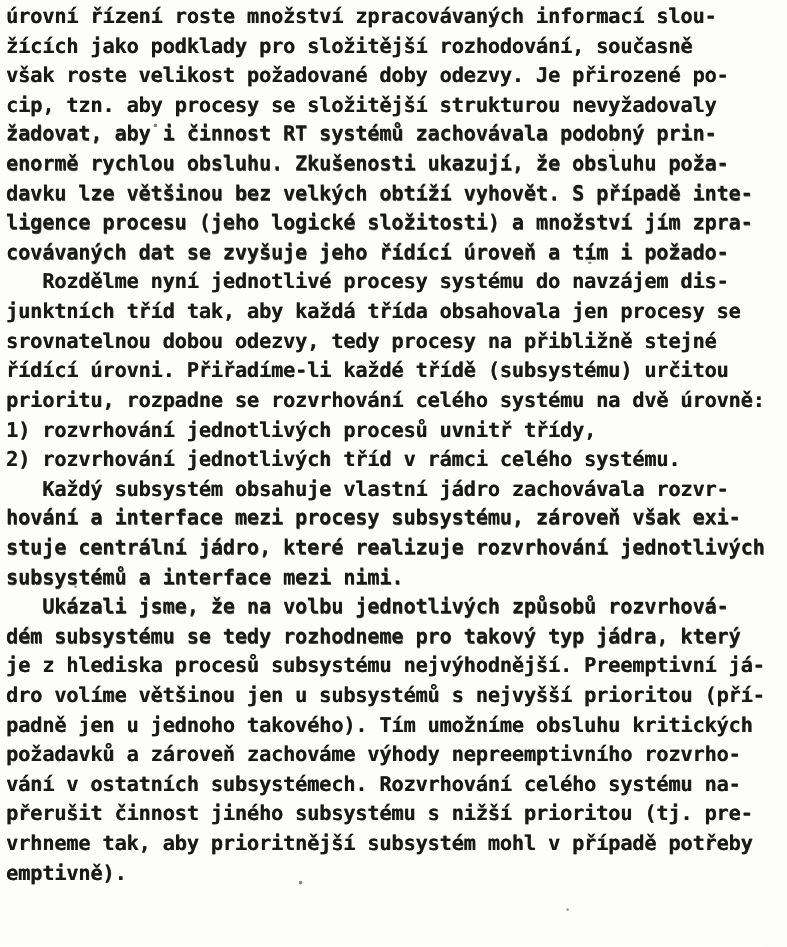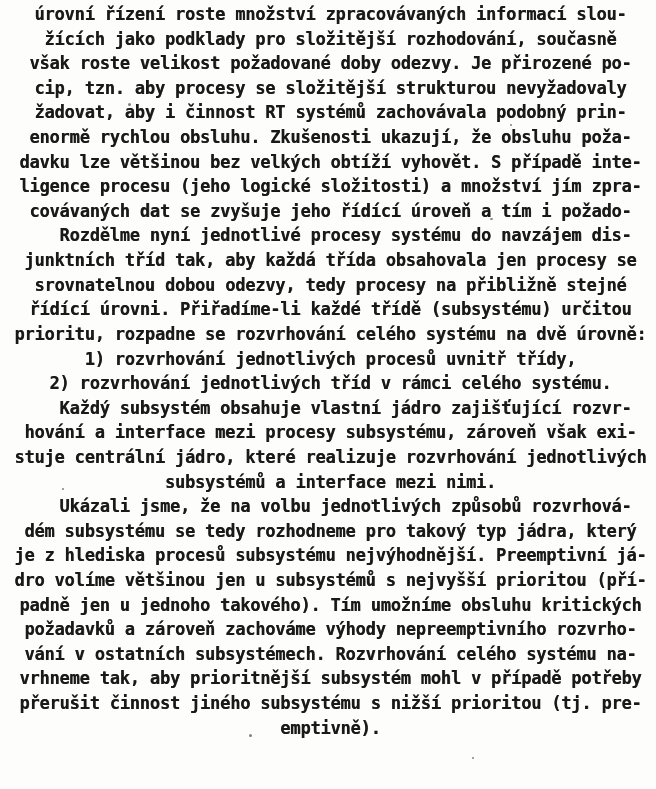--- a/index.html
+++ b/index.html
@@ -23,21 +23,20 @@
     font-weight: bold;
     font-size: 17px;
     letter-spacing: -0.2px;
     color: #191919;
     text-shadow: 0.3px 0.3px 0.5px rgba(25, 25, 25, 0.75);
   }
   .line {
     height: 24.62px;
     line-height: 24.62px;
     white-space: pre;
-    text-align: center;
   }
   .speck {
     position: absolute;
     background: rgba(30, 30, 30, 0.55);
     border-radius: 50%;
   }
   .speck.s1 { left: 128px; top: 103px; width: 3px; height: 3px; }
   .speck.s2 { left: 510px; top: 124px; width: 2px; height: 2px; }
   .speck.s3 { left: 490px; top: 218px; width: 3px; height: 2px; }
   .speck.s4 { left: 371px; top: 500px; width: 2px; height: 2px; }
@@ -59,33 +58,33 @@
     <div class="line">davku lze většinou bez velkých obtíží vyhovět. S případě inte-</div>
     <div class="line">ligence procesu (jeho logické složitosti) a množství jím zpra-</div>
     <div class="line">covávaných dat se zvyšuje jeho řídící úroveň a tím i požado-</div>
     <div class="line">   Rozdělme nyní jednotlivé procesy systému do navzájem dis-</div>
     <div class="line">junktních tříd tak, aby každá třída obsahovala jen procesy se</div>
     <div class="line">srovnatelnou dobou odezvy, tedy procesy na přibližně stejné</div>
     <div class="line">řídící úrovni. Přiřadíme-li každé třídě (subsystému) určitou</div>
     <div class="line">prioritu, rozpadne se rozvrhování celého systému na dvě úrovně:</div>
     <div class="line">1) rozvrhování jednotlivých procesů uvnitř třídy,</div>
     <div class="line">2) rozvrhování jednotlivých tříd v rámci celého systému.</div>
-    <div class="line">   Každý subsystém obsahuje vlastní jádro zajišťující rozvr-</div>
+    <div class="line">   Každý subsystém obsahuje vlastní jádro zachovávala rozvr-</div>
     <div class="line">hování a interface mezi procesy subsystému, zároveň však exi-</div>
     <div class="line">stuje centrální jádro, které realizuje rozvrhování jednotlivých</div>
     <div class="line">subsystémů a interface mezi nimi.</div>
     <div class="line">   Ukázali jsme, že na volbu jednotlivých způsobů rozvrhová-</div>
     <div class="line">dém subsystému se tedy rozhodneme pro takový typ jádra, který</div>
     <div class="line">je z hlediska procesů subsystému nejvýhodnější. Preemptivní já-</div>
     <div class="line">dro volíme většinou jen u subsystémů s nejvyšší prioritou (pří-</div>
     <div class="line">padně jen u jednoho takového). Tím umožníme obsluhu kritických</div>
     <div class="line">požadavků a zároveň zachováme výhody nepreemptivního rozvrho-</div>
     <div class="line">vání v ostatních subsystémech. Rozvrhování celého systému na-</div>
+    <div class="line">přerušit činnost jiného subsystému s nižší prioritou (tj. pre-</div>
     <div class="line">vrhneme tak, aby prioritnější subsystém mohl v případě potřeby</div>
-    <div class="line">přerušit činnost jiného subsystému s nižší prioritou (tj. pre-</div>
     <div class="line">emptivně).</div>
   </div>
 
   <div class="speck s1"></div>
   <div class="speck s2"></div>
   <div class="speck s3"></div>
   <div class="speck s4"></div>
   <div class="speck s5"></div>
   <div class="speck s6"></div>
   <div class="speck s7"></div>

